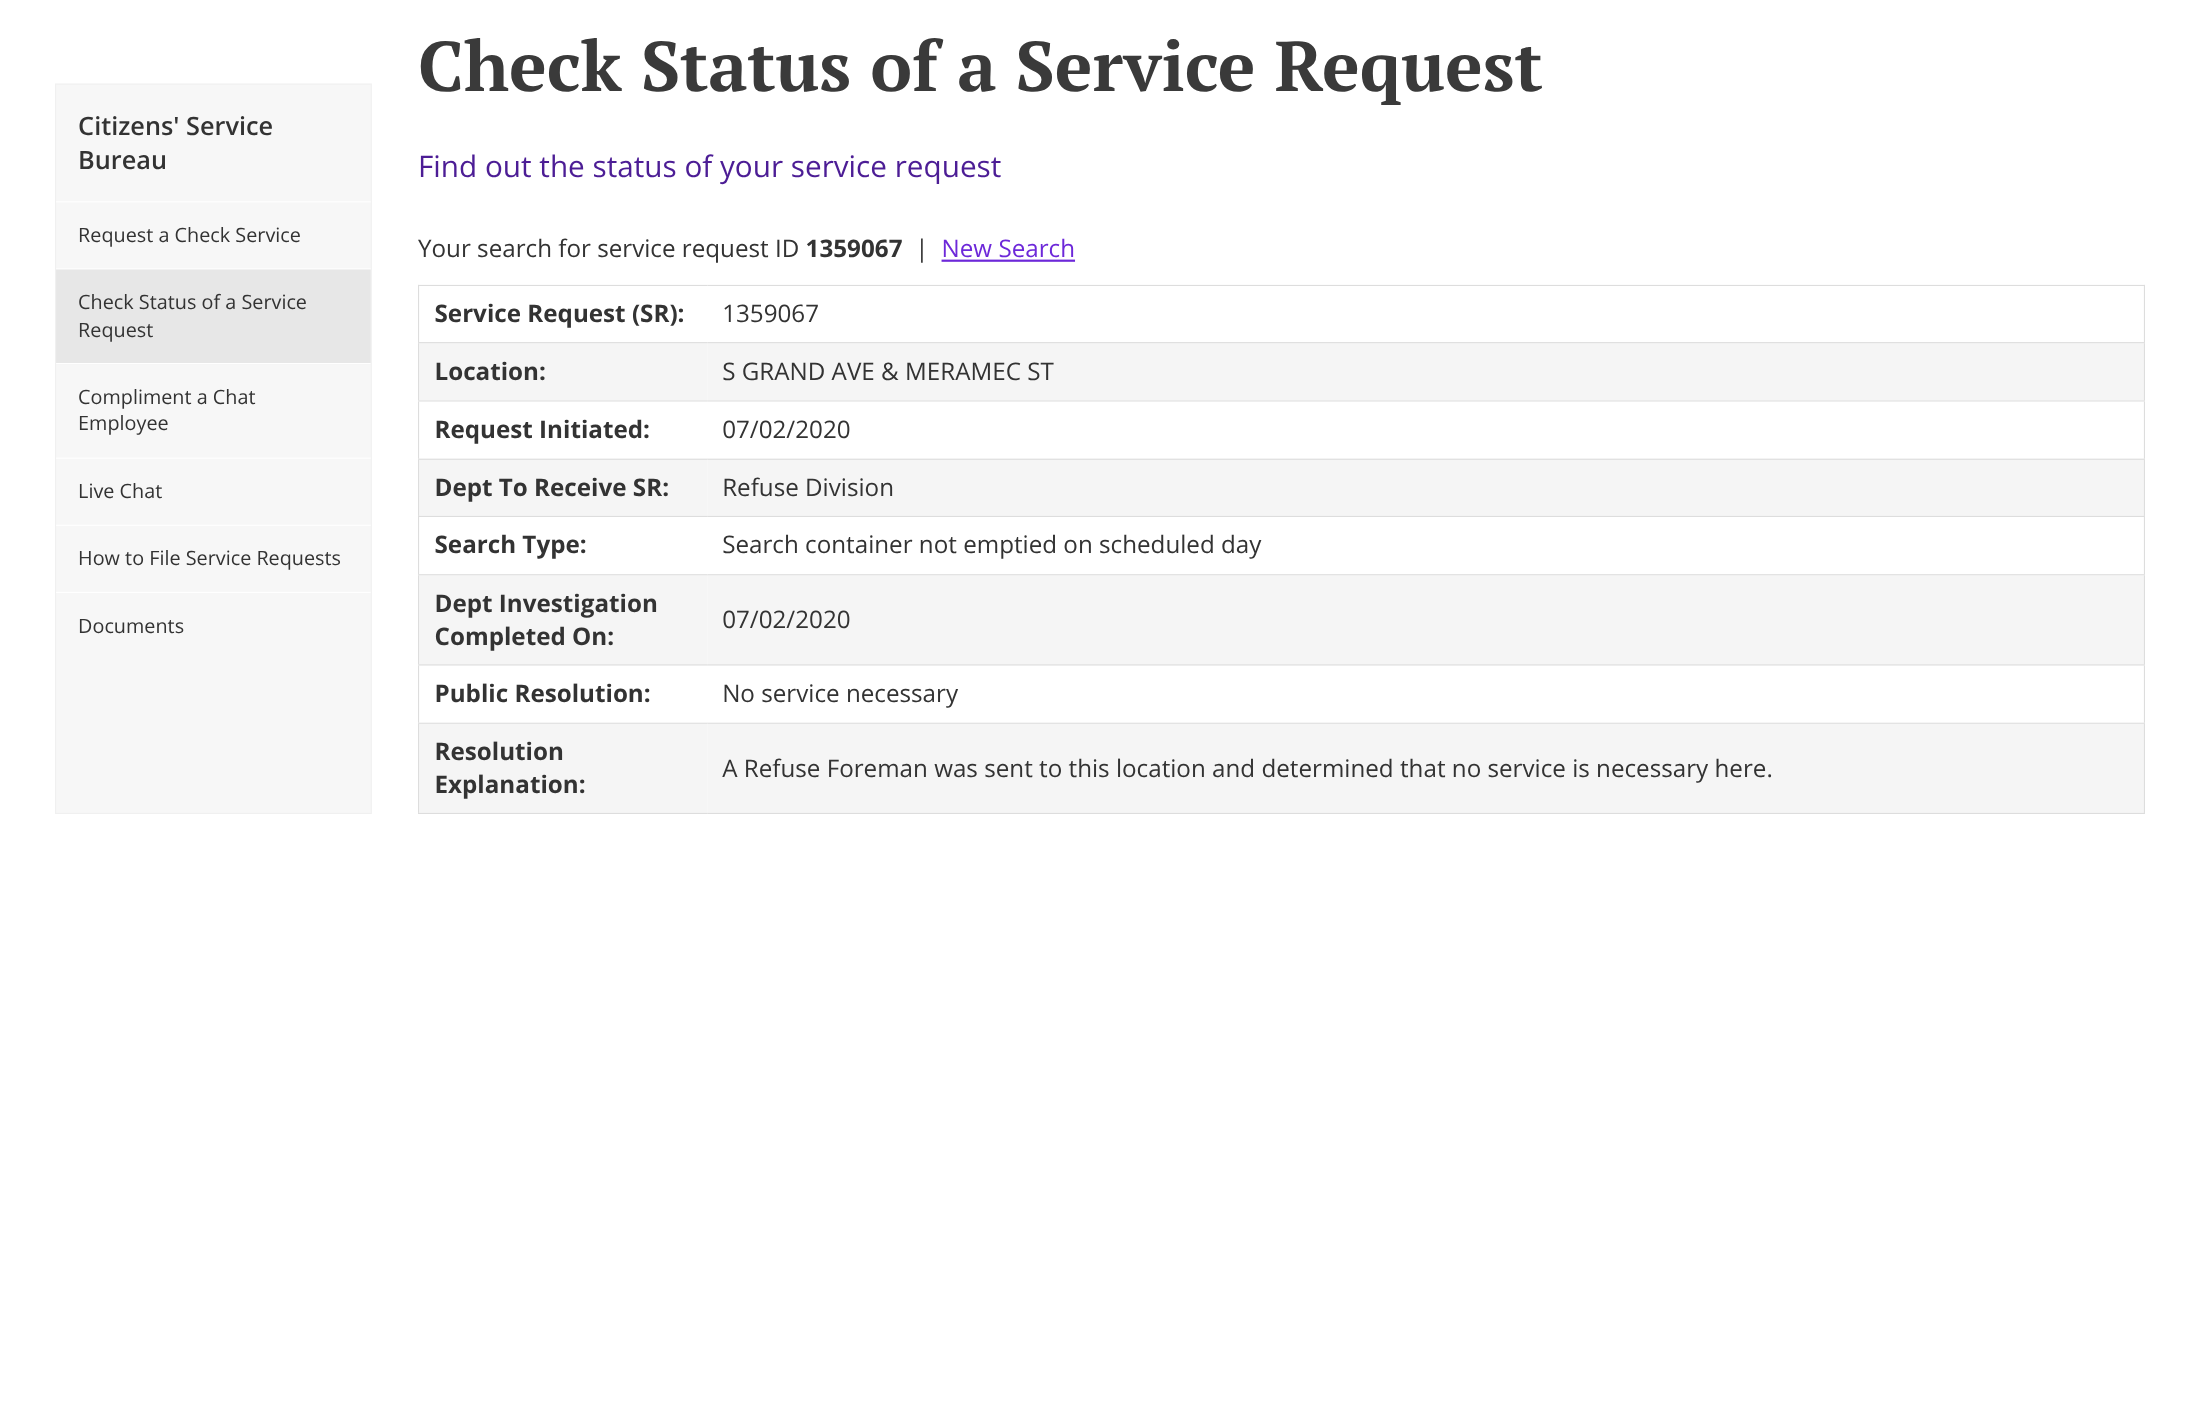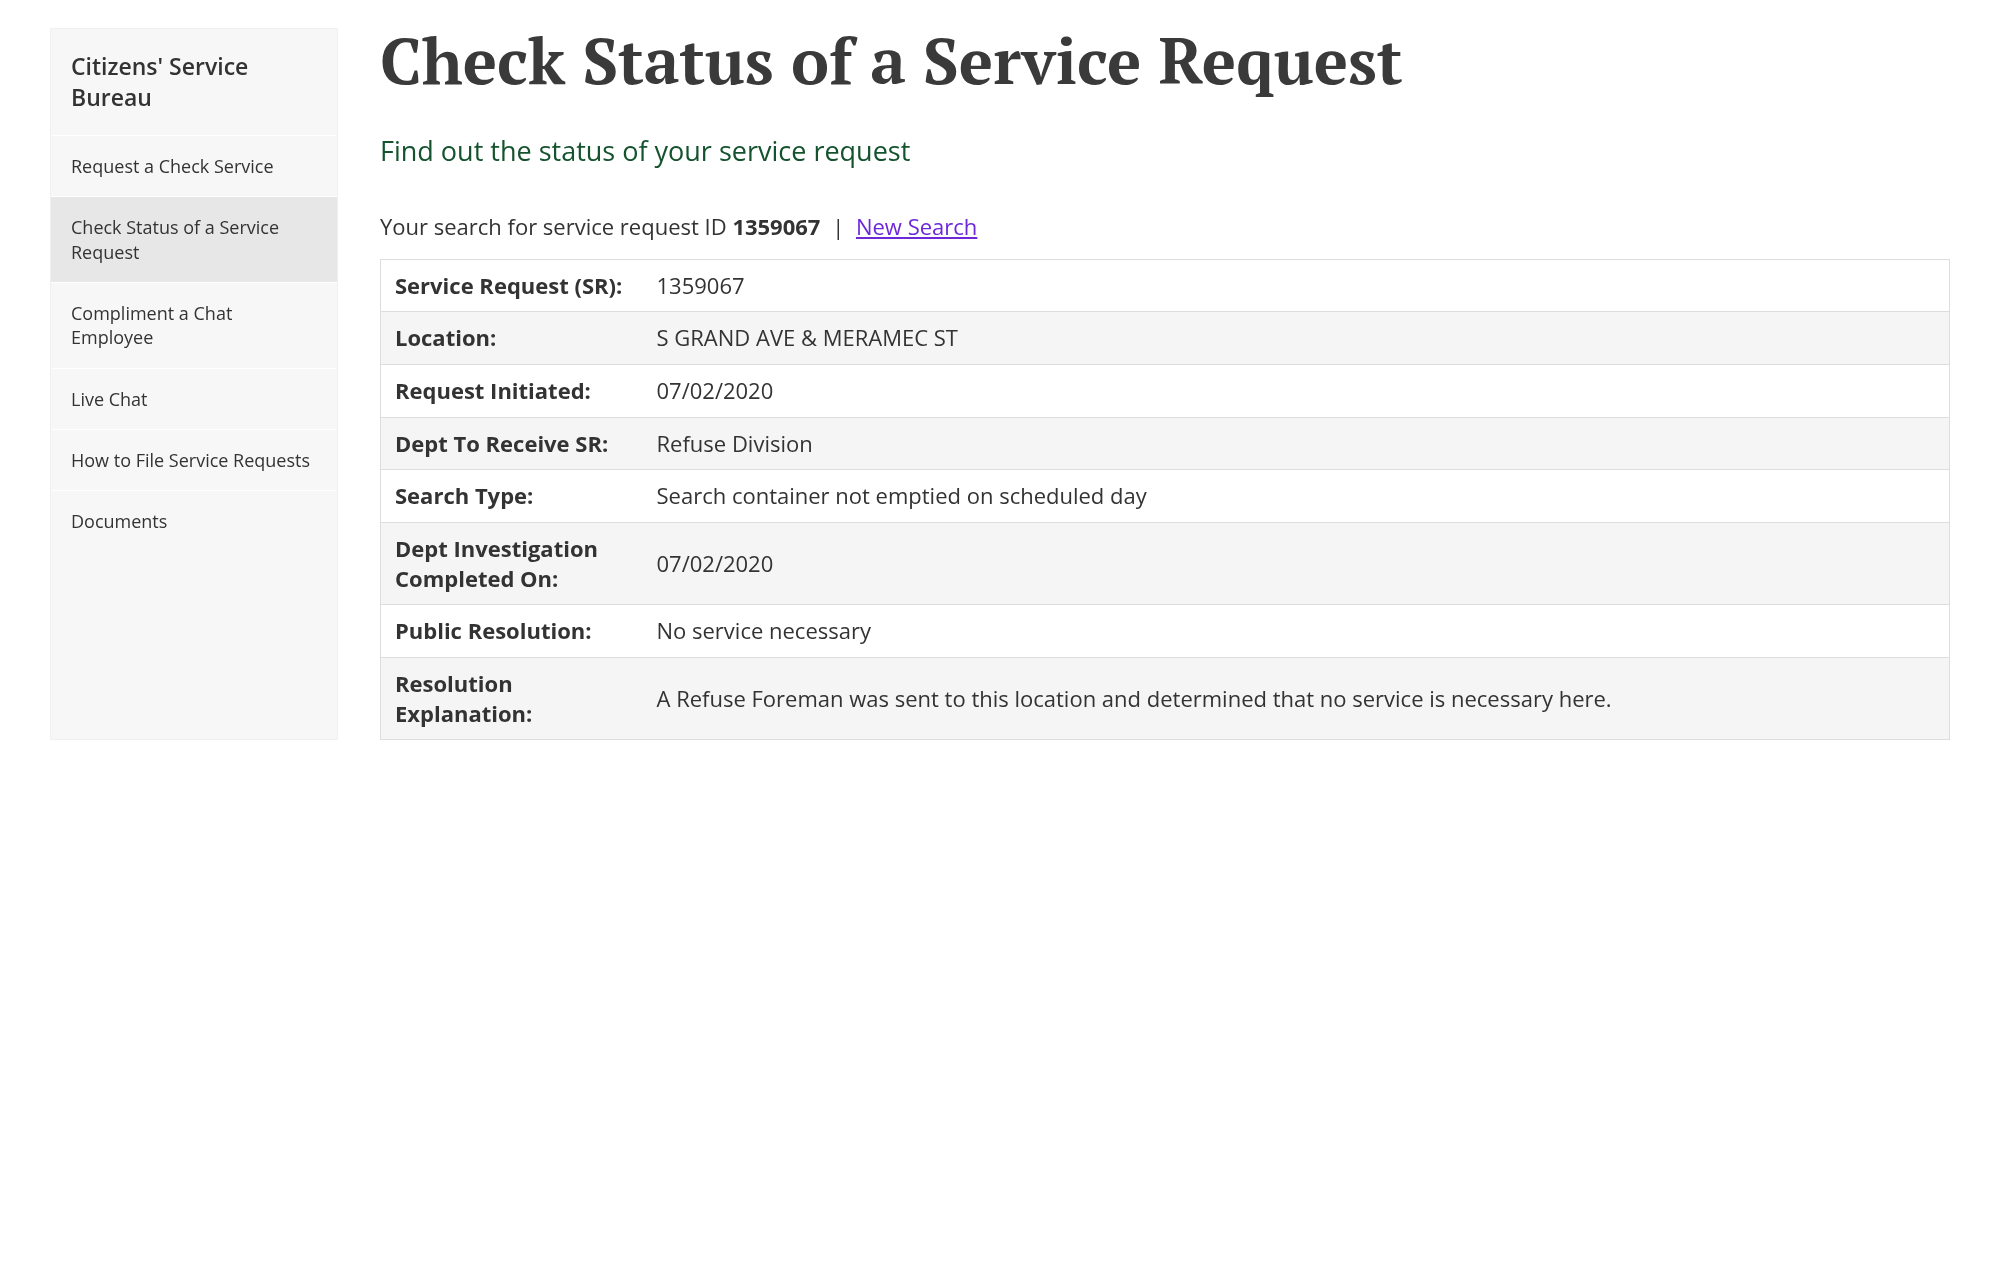--- a/index.html
+++ b/index.html
@@ -16,20 +16,21 @@
     .layout {
       display: flex;
       gap: 42px;
       max-width: 1900px;
     }
     .sidebar {
       width: 288px;
       flex-shrink: 0;
       background: #f7f7f7;
       border: 1px solid #f0f0f0;
+      margin-top: 48px;
     }
     .sidebar-header {
       padding: 22px 20px 22px 20px;
       font-size: 23px;
       font-weight: 600;
       color: #333333;
       line-height: 1.35;
       border-bottom: 1px solid #ffffff;
     }
     .sidebar-item {
@@ -54,21 +55,21 @@
       font-family: "PT Serif", Georgia, "Times New Roman", serif;
       font-size: 64px;
       font-weight: 700;
       color: #3a3a3a;
       line-height: 1.15;
       margin-bottom: 34px;
       margin-top: -4px;
     }
     .page-subtitle {
       font-size: 27px;
-      color: #14532d;
+      color: #4c1d95;
       margin-bottom: 42px;
       font-weight: 400;
     }
     .search-line {
       font-size: 22px;
       color: #333333;
       margin-bottom: 18px;
     }
     .search-line strong {
       font-weight: 700;

